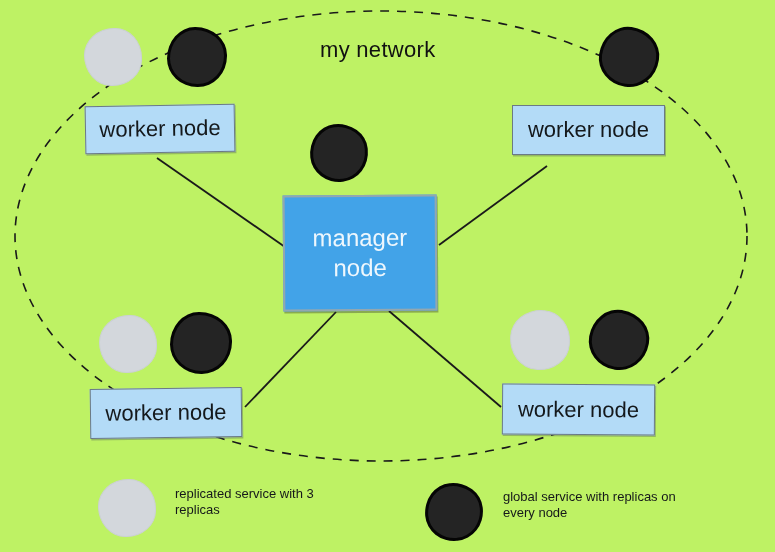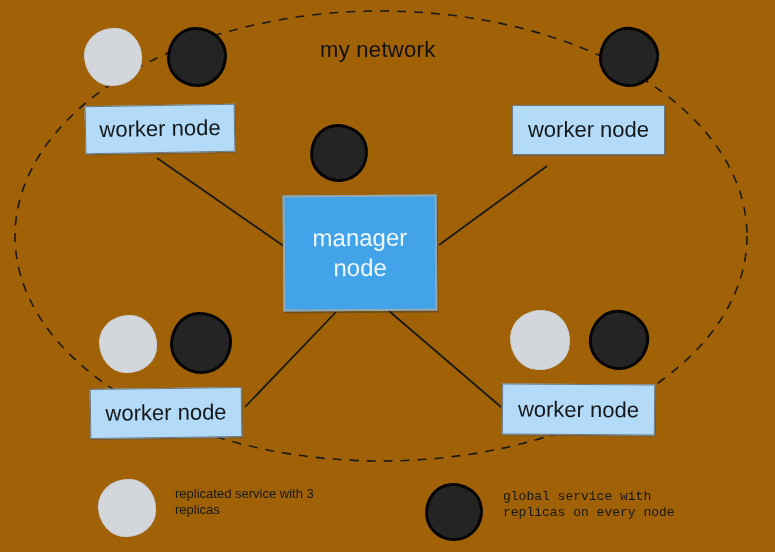--- a/index.html
+++ b/index.html
@@ -4,21 +4,21 @@
 <style>
   html, body { margin: 0; padding: 0; }
   body {
     font-family: "Liberation Sans", sans-serif;
     background: #ffffff;
   }
   .canvas {
     position: relative;
     width: 775px;
     height: 552px;
-    background: #a16207;
+    background: #bef264;
     overflow: hidden;
   }
   .layer-svg {
     position: absolute;
     left: 0; top: 0;
     width: 775px; height: 552px;
   }
   .network-label {
     position: absolute;
     left: 320px; top: 37px;
@@ -80,21 +80,21 @@
   .c-br-black { left: 589px; top: 310px; width: 60px; height: 60px; transform: rotate(10deg); }
   .c-leg-gray { left: 98px;  top: 479px; width: 58px; height: 58px; }
   .c-leg-black{ left: 425px; top: 483px; width: 58px; height: 58px; transform: rotate(-5deg); }
   .legend-text {
     position: absolute;
     font-size: 13px;
     line-height: 1.22;
     color: #15181a;
   }
   .legend-replicated { left: 175px; top: 486px; width: 152px; }
-  .legend-global     { left: 503px; top: 489px; width: 195px; font-family: Liberation Mono, monospace; }
+  .legend-global     { left: 503px; top: 489px; width: 195px; }
 </style>
 </head>
 <body>
 
 <div class="canvas">
 
   <svg class="layer-svg" viewBox="0 0 775 552" xmlns="http://www.w3.org/2000/svg">
     <ellipse cx="381" cy="236" rx="366" ry="225" fill="none" stroke="#1a1a1a" stroke-width="1.6" stroke-dasharray="9 8"></ellipse>
     <line x1="157" y1="158" x2="285" y2="247" stroke="#1a1a1a" stroke-width="1.8"></line>
     <line x1="439" y1="245" x2="547" y2="166" stroke="#1a1a1a" stroke-width="1.8"></line>

